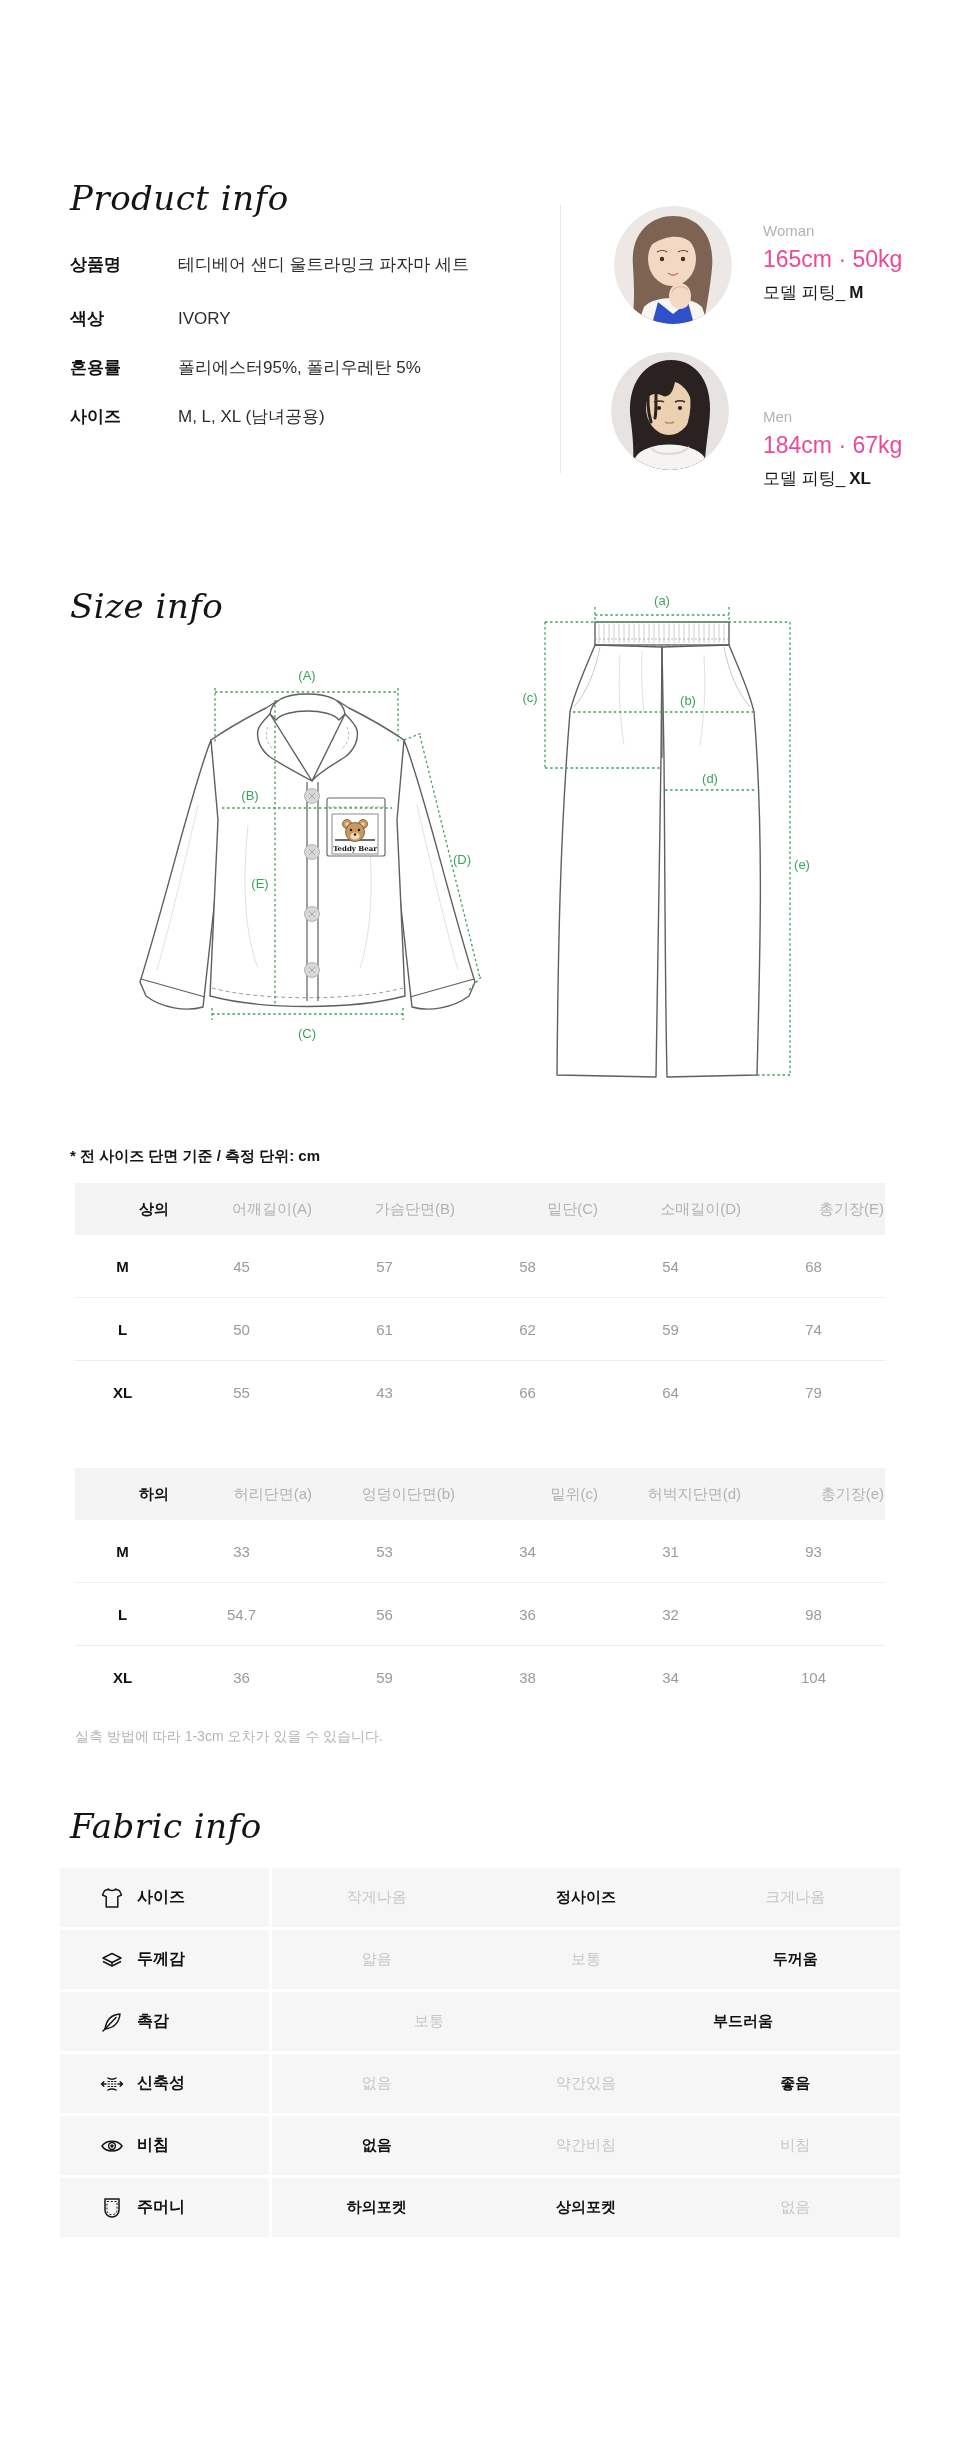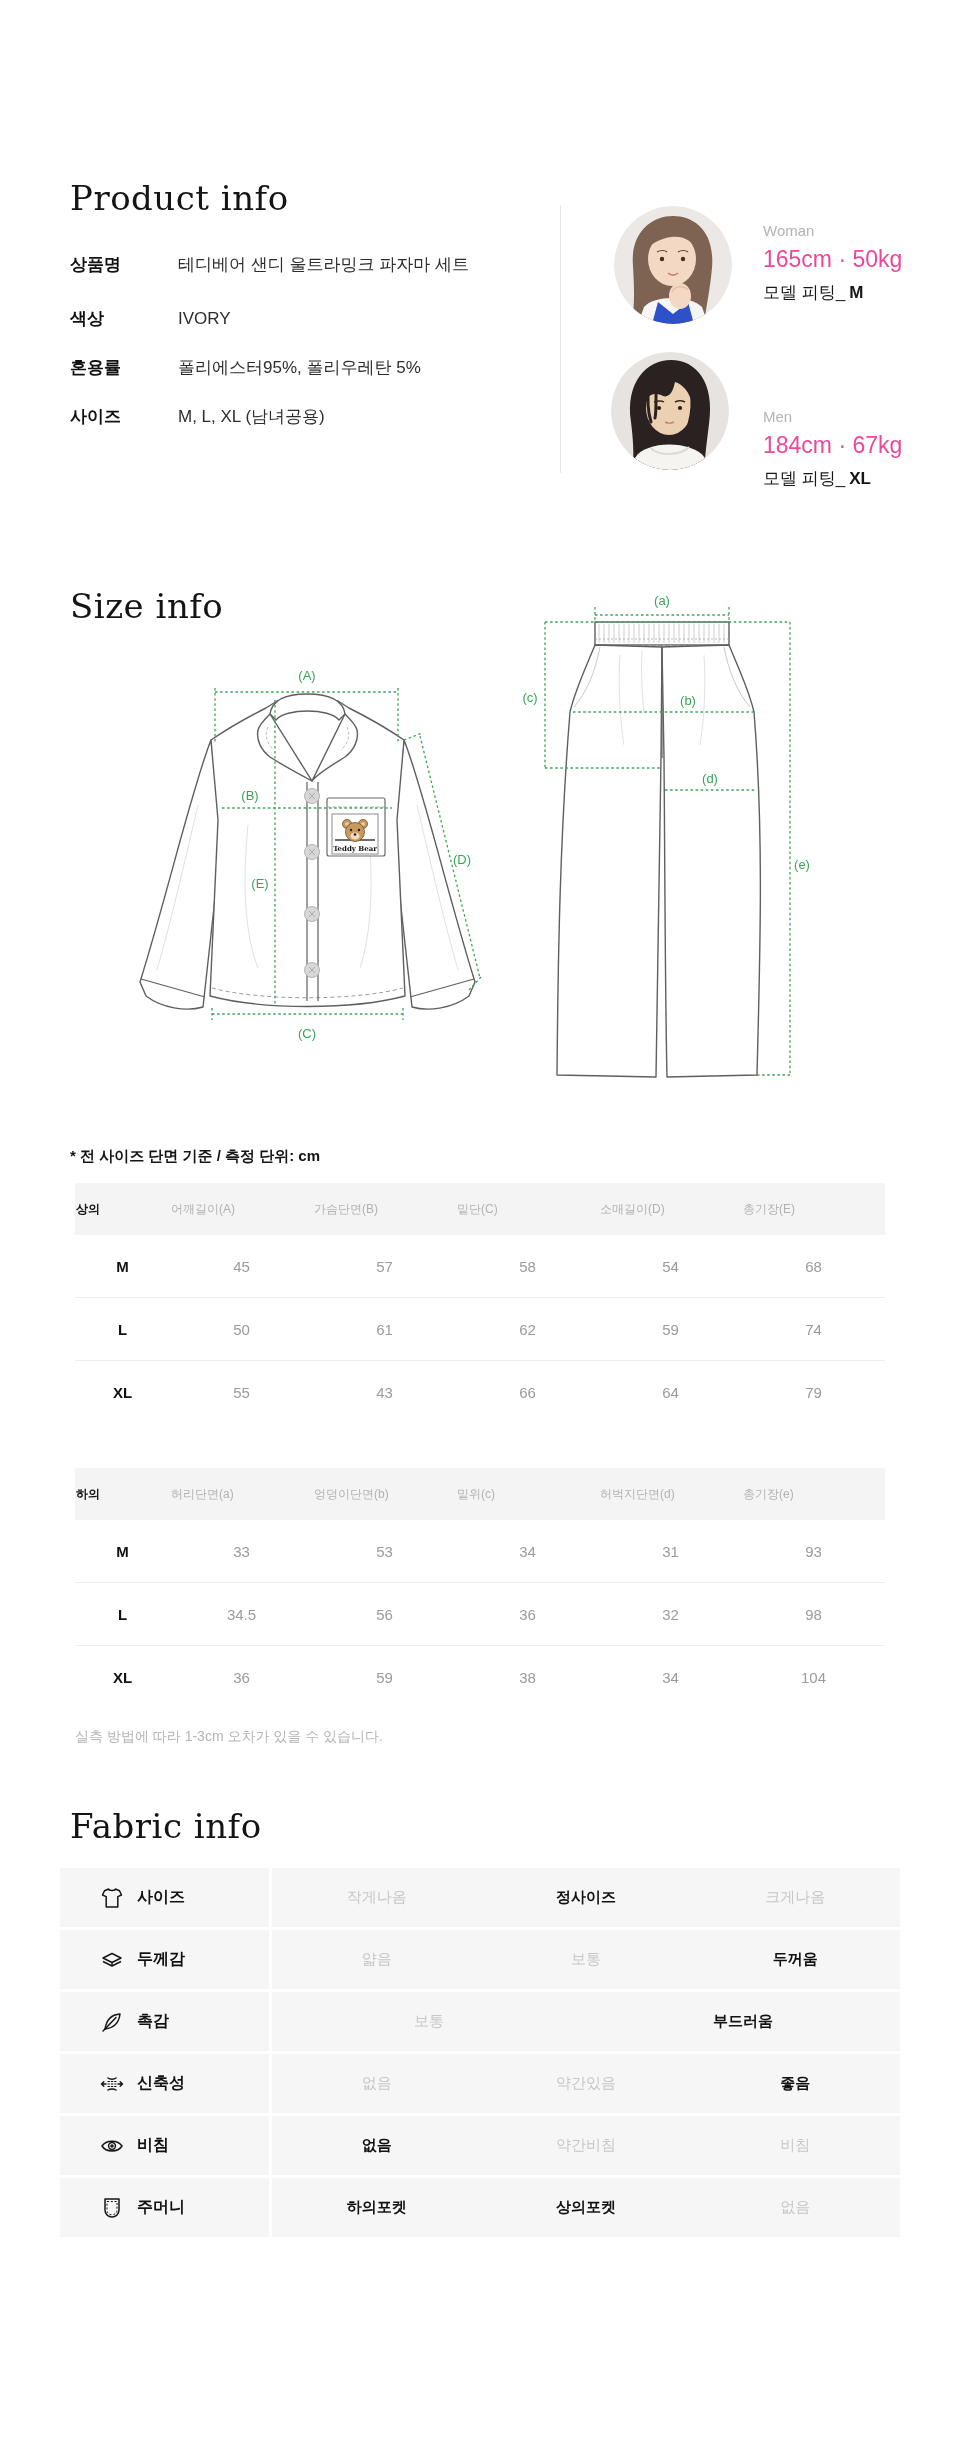--- a/index.html
+++ b/index.html
@@ -1,19 +1,19 @@
 <!DOCTYPE html>
 <html><head>
 <meta charset="utf-8">
 <style>
   html,body{margin:0;padding:0;background:#fff;}
   #page{position:relative;width:960px;height:2440px;background:#fff;overflow:hidden;
         font-family:"Liberation Sans",sans-serif;color:#111;}
   .serif-head{position:absolute;left:70px;font-family:"DejaVu Serif","Liberation Serif",serif;
-        font-weight:400;font-size:34px;color:#141414;letter-spacing:.5px;}
+        font-style:italic;font-weight:400;font-size:34px;color:#141414;letter-spacing:.5px;}
   
   .spec-row{position:absolute;left:70px;height:22px;line-height:22px;font-size:17px;white-space:nowrap;}
   .spec-row .lbl{display:inline-block;width:108px;font-weight:700;color:#111;}
   .spec-row .val{color:#2d2d2d;}
   
   .vdivider{position:absolute;left:560px;top:205px;width:1px;height:268px;background:#e7e7e7;}
   .avatar{position:absolute;width:118px;height:118px;border-radius:50%;overflow:hidden;}
   .model-text{position:absolute;left:763px;white-space:nowrap;}
   .model-group{font-size:15px;color:#b3b3b3;line-height:18px;}
   .model-stats{font-size:23px;color:#ec4899;line-height:24px;margin-top:7px;}
@@ -24,21 +24,21 @@
   .mline{stroke:#3aa45a;stroke-width:1.3;stroke-dasharray:2.5 2.6;fill:none;}
   .mlabel{fill:#3aa45a;font-size:13px;font-family:"Liberation Sans",sans-serif;text-anchor:middle;}
   .garment{fill:#fff;stroke:#5f5f5f;stroke-width:1.4;stroke-linejoin:round;}
   .gline{fill:none;stroke:#5f5f5f;stroke-width:1.2;}
   .soft{fill:none;stroke:#c9c9c9;stroke-width:1;}
   .faint{fill:none;stroke:#dedede;stroke-width:.9;}
   
   .measure-note{position:absolute;left:70px;font-size:15px;font-weight:700;color:#141414;}
   table.size-table{position:absolute;left:75px;width:810px;border-collapse:collapse;table-layout:fixed;}
   table.size-table col.c0{width:95px;}
-  table.size-table th{height:50px;background:#f4f4f4;font-size:12px;font-weight:400;color:#b2b2b2;text-align:left;}
+  table.size-table th{height:50px;background:#f4f4f4;font-size:15px;font-weight:400;color:#b2b2b2;text-align:right;}
   table.size-table th.tt{font-weight:700;color:#111;}
   table.size-table td{height:60px;text-align:center;font-size:15px;color:#9b9b9b;border-bottom:1px solid #ededed;}
   table.size-table tr:last-child td{border-bottom:none;}
   table.size-table td.sz{font-weight:700;color:#111;}
   .tolerance{position:absolute;left:75px;width:810px;font-size:14px;color:#b4b4b4;margin-top:24px;}
   
   .fabric-table{position:absolute;left:60px;top:1868px;width:840px;}
   .fabric-row{display:flex;height:59px;margin-bottom:3px;background:#f6f6f6;align-items:stretch;}
   .fabric-label{width:212px;display:flex;align-items:center;padding-left:40px;box-sizing:border-box;
         border-right:3px solid #fff;}
@@ -296,21 +296,21 @@
       <tr>
         <td class="sz">M</td>
         <td>33</td>
         <td>53</td>
         <td>34</td>
         <td>31</td>
         <td>93</td>
       </tr>
       <tr>
         <td class="sz">L</td>
-        <td>34.5</td>
+        <td>54.7</td>
         <td>56</td>
         <td>36</td>
         <td>32</td>
         <td>98</td>
       </tr>
       <tr>
         <td class="sz">XL</td>
         <td>36</td>
         <td>59</td>
         <td>38</td>

